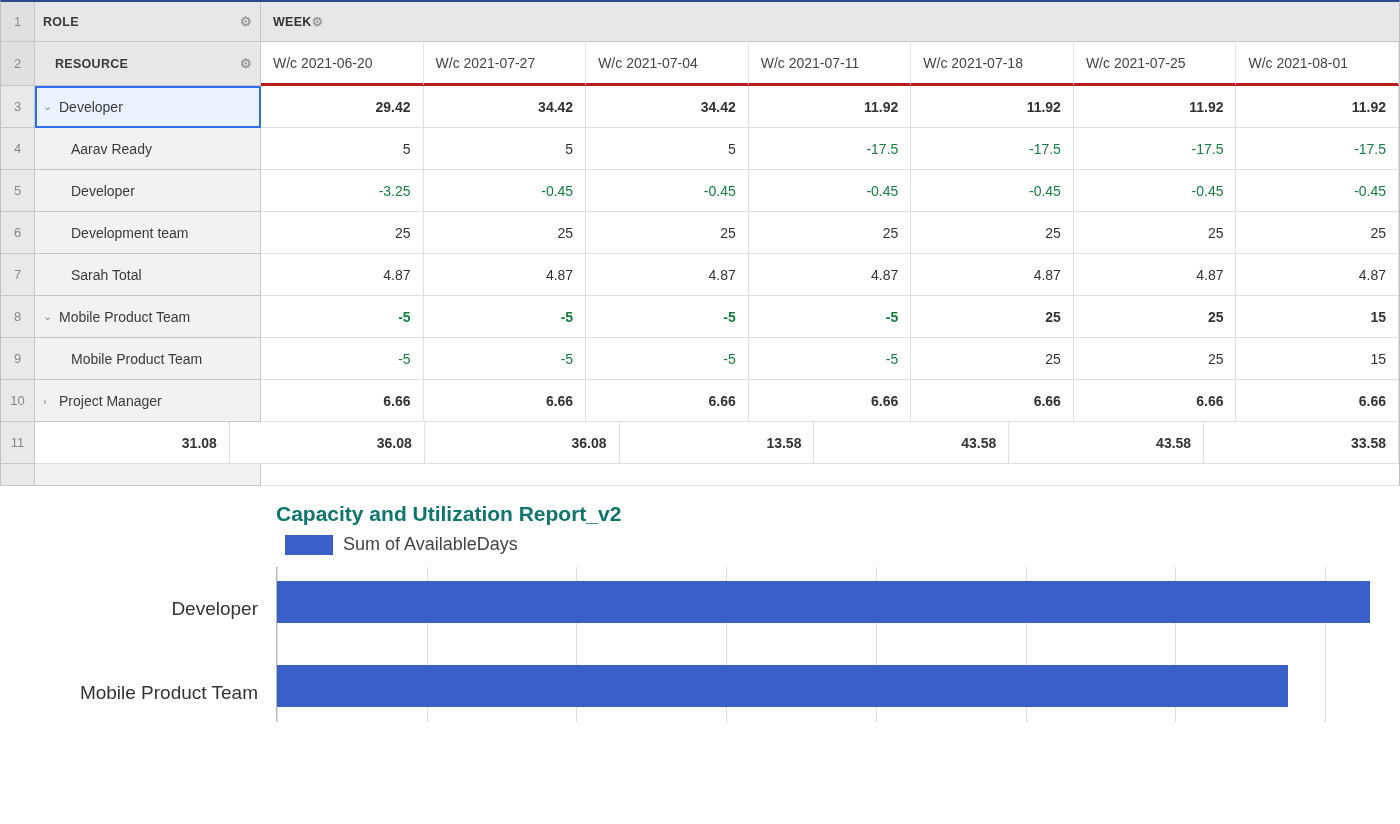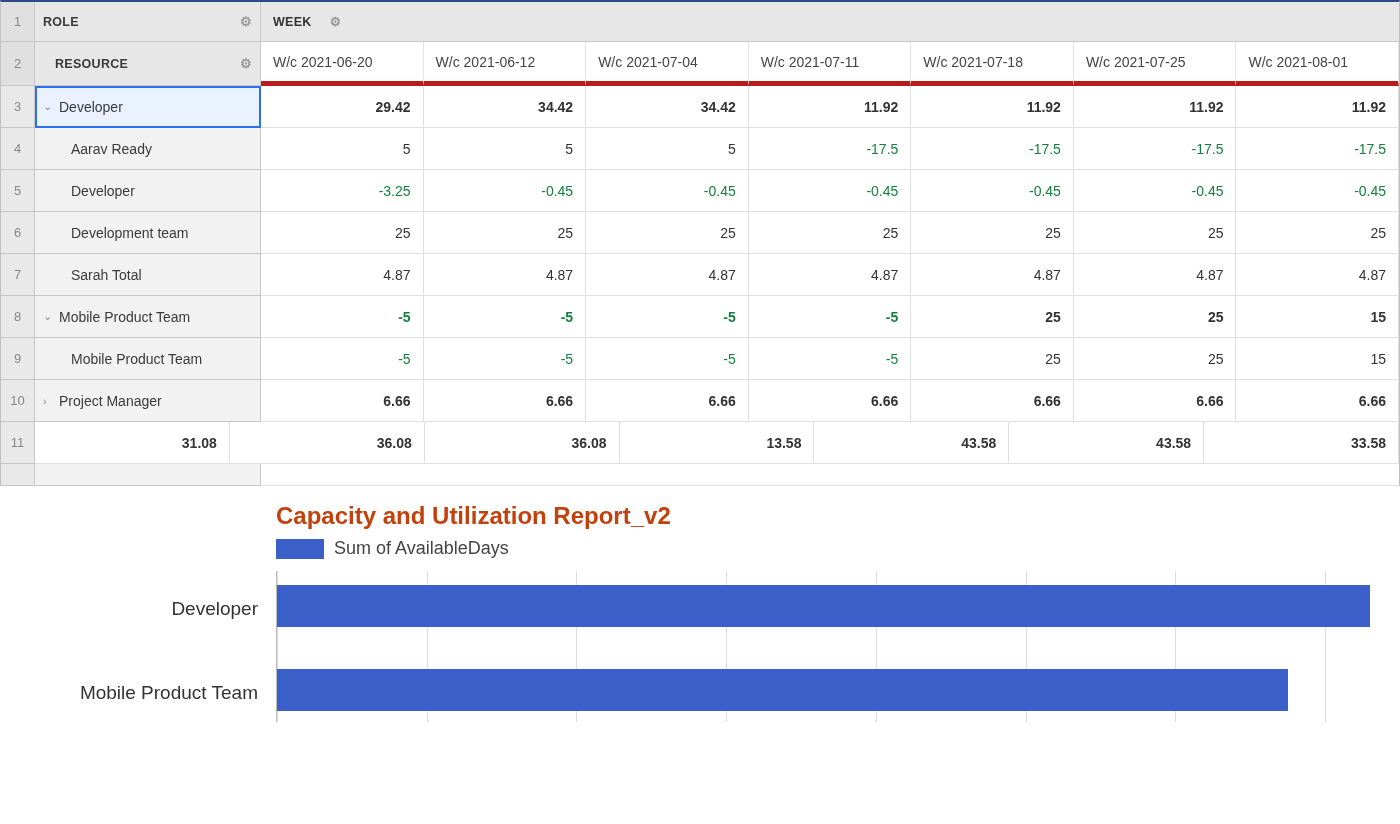--- a/index.html
+++ b/index.html
@@ -59,40 +59,40 @@
   .weekhdr {
     flex: 1;
     background: #e7e7e7;
     border-bottom: 1px solid #c7c7c7;
     display: flex;
     align-items: center;
     padding: 0 12px;
     font-weight: 700;
     letter-spacing: .3px;
     font-size: 12.5px;
-    gap: 18px;
+    gap: 0;
   }
   .datacells {
     flex: 1;
     display: flex;
   }
   .colhdr, .cell {
     flex: 1 1 0;
     min-width: 0;
     border-right: 1px solid #e0e0e0;
     border-bottom: 1px solid #e0e0e0;
     padding: 0 12px;
     display: flex;
     align-items: center;
   }
   .colhdr {
     background: #fff;
     color: #444;
     font-weight: 400;
-    border-bottom: 5px solid #b91c1c;
+    border-bottom: 3px solid #b91c1c;
     border-right: 1px solid #e6e6e6;
     justify-content: flex-start;
     font-size: 14px;
   }
   .row { height: 42px; }
   .hdr { height: 40px; }
   .colrow { height: 44px; }
   .cell {
     background: #fff;
     justify-content: flex-end;
@@ -123,32 +123,33 @@
     padding: 10px 0 0 34px;
   }
   .chart-labels {
     width: 242px;
     display: flex;
     flex-direction: column;
     justify-content: flex-start;
   }
   .chart-title {
     font-weight: 700;
-    font-size: 24px;
-    color: #c2410c;
+    font-size: 21px;
+    color: #0f766e;
     margin: 6px 0 8px 0;
     padding-left: 0;
   }
   .legend {
     display: flex;
     align-items: center;
     gap: 10px;
     margin-bottom: 12px;
     font-size: 18px;
     color: #444;
+    margin-left: 9px;
   }
   .legend-swatch {
     width: 48px;
     height: 20px;
     background: #3a5fc8;
   }
   .plot {
     flex: 1;
     position: relative;
     height: 220px;
@@ -211,21 +212,21 @@
   </div>
 
   <div class="row hdr colrow">
     <div class="rownum">2</div>
     <div class="labelcell" style="padding-left:20px;">
       <span>RESOURCE</span>
       <span class="gear">⚙</span>
     </div>
     <div class="datacells" id="colhdrs">
         <div class="colhdr">W/c 2021-06-20</div>
-        <div class="colhdr">W/c 2021-06-12</div>
+        <div class="colhdr">W/c 2021-07-27</div>
         <div class="colhdr">W/c 2021-07-04</div>
         <div class="colhdr">W/c 2021-07-11</div>
         <div class="colhdr">W/c 2021-07-18</div>
         <div class="colhdr">W/c 2021-07-25</div>
         <div class="colhdr">W/c 2021-08-01</div>
       </div>
   </div>
 
   <div id="datarows">
       <div class="row bold">

